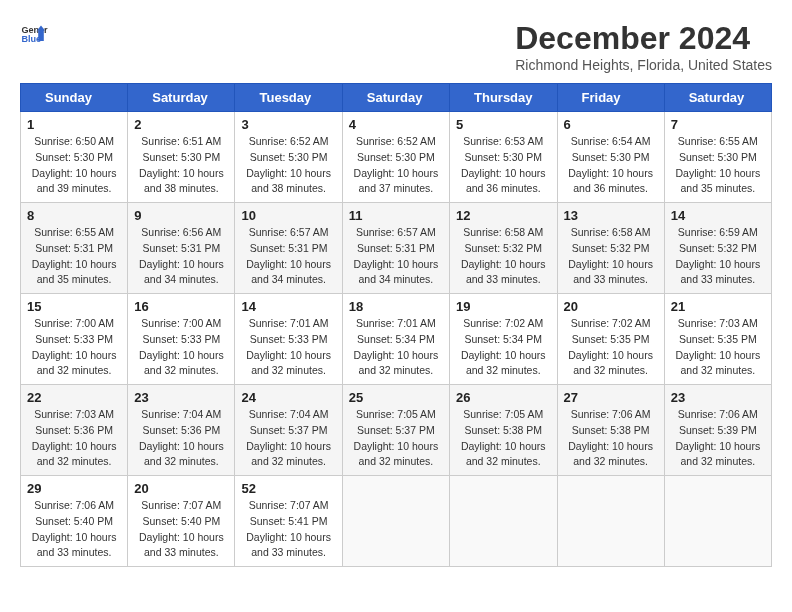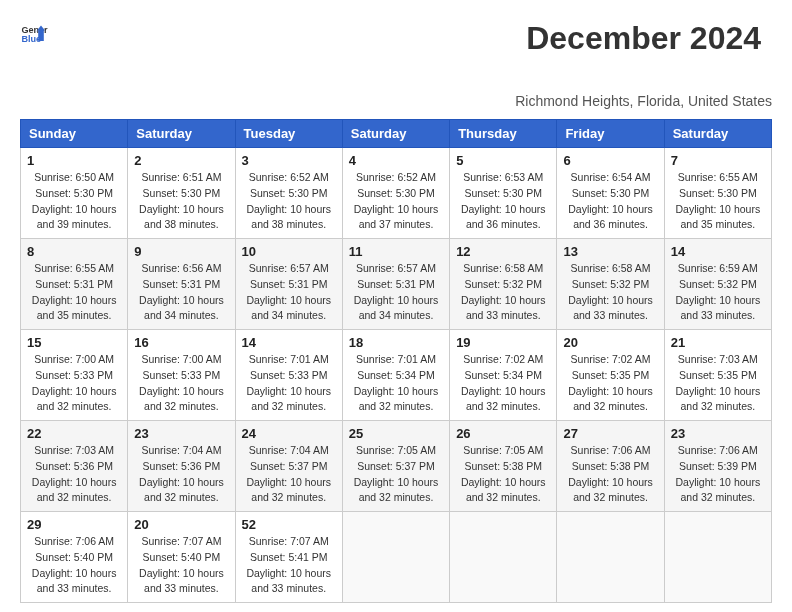--- a/index.html
+++ b/index.html
@@ -19,42 +19,41 @@
     .logo {
       display: flex;
       align-items: center;
       gap: 4px;
     }
     .logo-icon {
       width: 28px;
       height: 28px;
     }
     .title-area {
-      text-align: center;
+      text-align: left;
     }
     .month-title {
       font-size: 32px;
       font-weight: bold;
       color: #333;
     }
     .location {
       font-size: 14px;
       color: #555;
-      margin-top: 36px;
     }
     .calendar {
       width: 100%;
       border-collapse: collapse;
       font-size: 10.5px;
     }
     .calendar th {
       background-color: #3366cc;
       color: white;
       text-align: left;
-      padding: 6px 8px;
+      padding: 6px 24px;
       font-size: 13px;
       font-weight: bold;
       border: 1px solid #2255bb;
     }
     .calendar td {
       border: 1px solid #ccc;
       vertical-align: top;
       padding: 5px 6px;
       width: calc(100% / 7);
       background: #fff;

